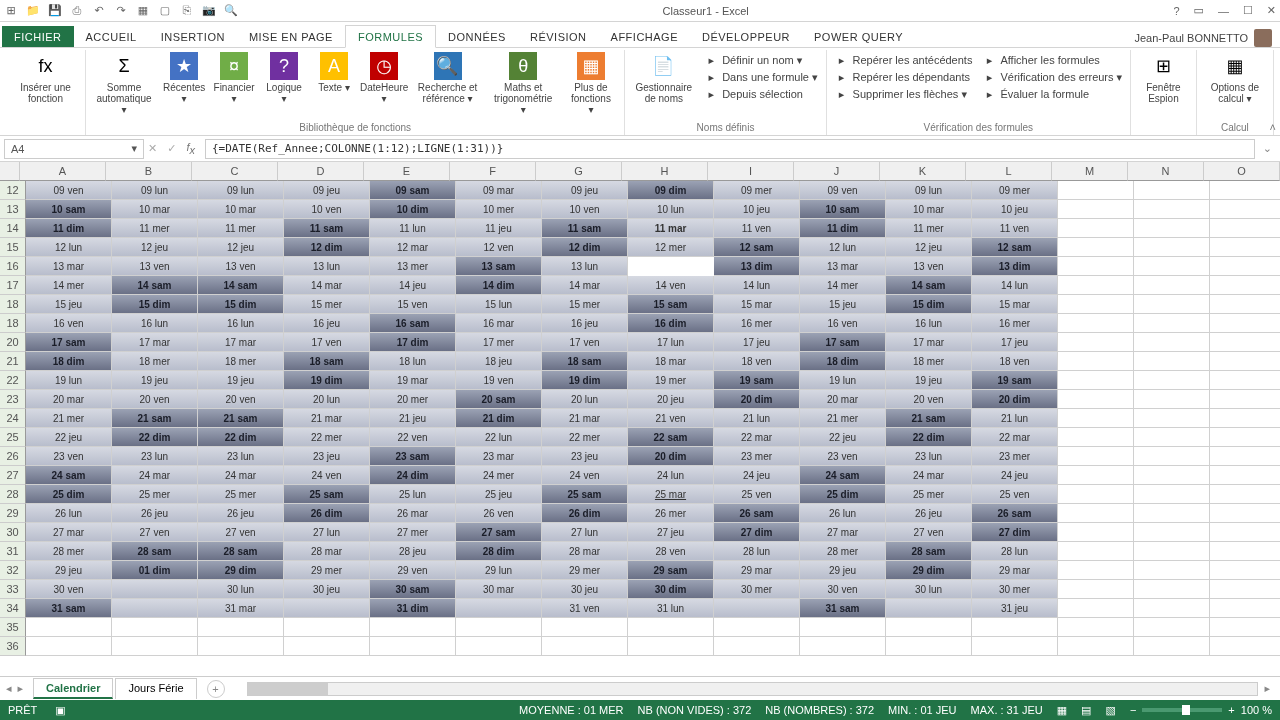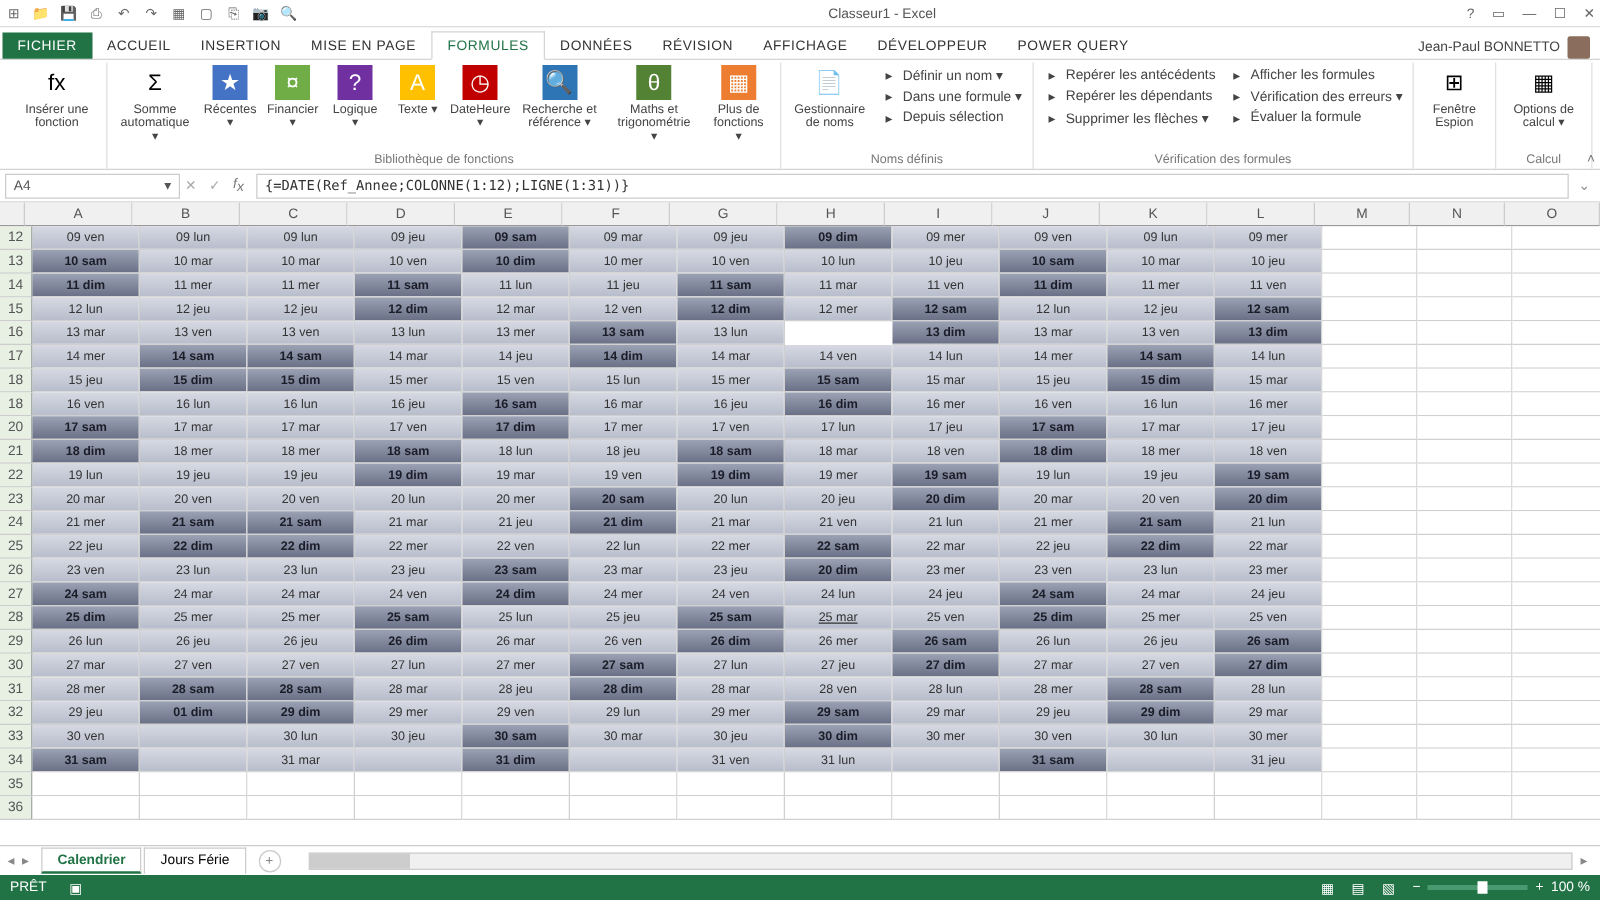--- a/index.html
+++ b/index.html
@@ -322,21 +322,21 @@
             <div class="cell" style="width: 76px;"></div>
           </div>
           <div class="crow">
             <div class="cell selwk" style="width: 86px;">11 dim</div>
             <div class="cell sel" style="width: 86px;">11 mer</div>
             <div class="cell sel" style="width: 86px;">11 mer</div>
             <div class="cell selwk" style="width: 86px;">11 sam</div>
             <div class="cell sel" style="width: 86px;">11 lun</div>
             <div class="cell sel" style="width: 86px;">11 jeu</div>
             <div class="cell selwk" style="width: 86px;">11 sam</div>
-            <div class="cell sel" style="width: 86px;">11 mar</div>
+            <div class="cell sel" style="width: 86px; font-weight: bold;">11 mar</div>
             <div class="cell sel" style="width: 86px;">11 ven</div>
             <div class="cell selwk" style="width: 86px;">11 dim</div>
             <div class="cell sel" style="width: 86px;">11 mer</div>
             <div class="cell sel" style="width: 86px;">11 ven</div>
             <div class="cell" style="width: 76px;"></div>
             <div class="cell" style="width: 76px;"></div>
             <div class="cell" style="width: 76px;"></div>
           </div>
           <div class="crow">
             <div class="cell sel" style="width: 86px;">12 lun</div>
@@ -730,20 +730,27 @@
  <div class="hsb">
       <div class="th"></div>
     </div>
  <span style="color:#888;padding:0 4px">▸</span>
 </div>
 
 <div class="status">
  <span>PRÊT</span>
  <span>▣</span>
  <div class="r">
+  <div id="stats" style="display:flex;gap:14px">
+        <span>MOYENNE : 01 MER</span>
+        <span>NB (NON VIDES) : 372</span>
+        <span>NB (NOMBRES) : 372</span>
+        <span>MIN. : 01 JEU</span>
+        <span>MAX. : 31 JEU</span>
+      </div>
   <span>▦</span>
   <span>▤</span>
   <span>▧</span>
   <div class="zoom">
    <span>−</span>
         <div class="bar">
           <div class="k"></div>
         </div>
         <span>+</span>
    <span>100 %</span>

